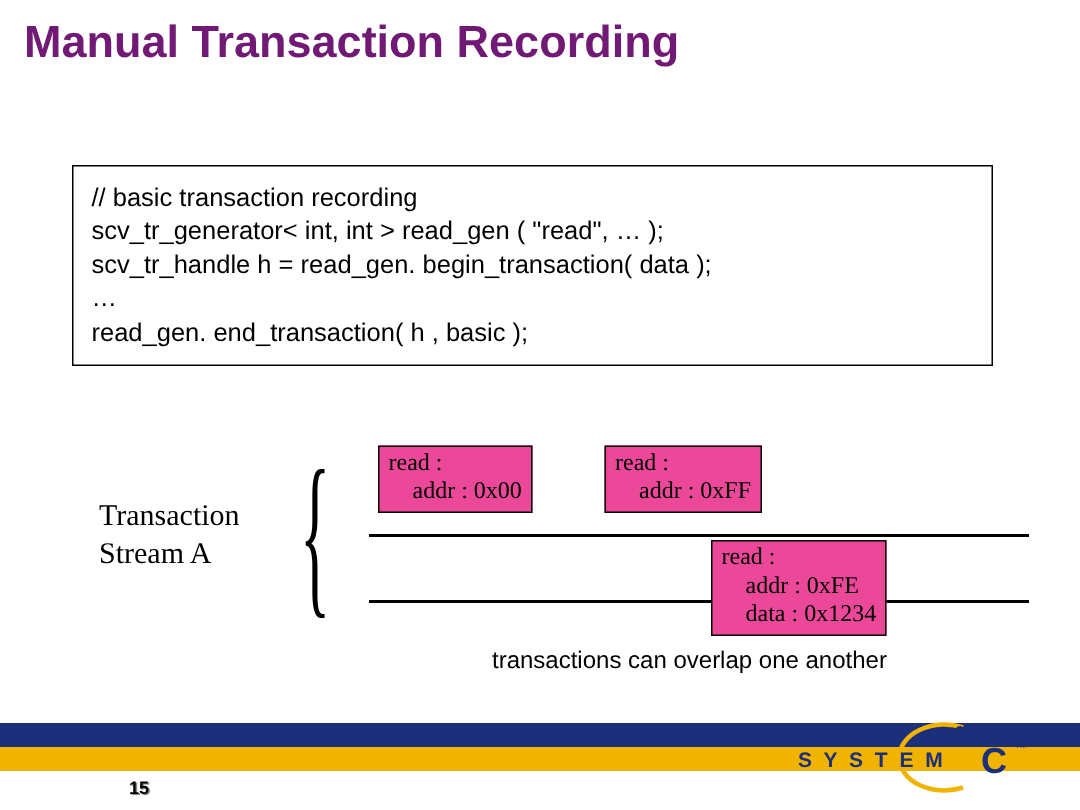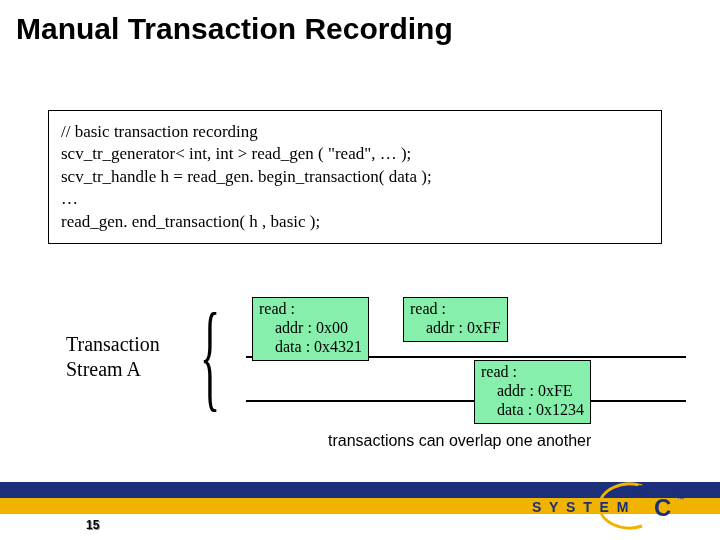--- a/index.html
+++ b/index.html
@@ -1,29 +1,29 @@
 <!DOCTYPE html>
 <html><head>
 <meta charset="utf-8">
 <style>
   * { margin: 0; padding: 0; box-sizing: border-box; }
   html, body { width: 720px; height: 540px; font-family: Arial, Helvetica, sans-serif; background: #fff; overflow: hidden; }
   .slide { position: relative; width: 720px; height: 540px; }
-  .title { position: absolute; left: 16px; top: 12px; font-size: 30px; font-weight: bold; color: #000000; }
-  .codebox { position: absolute; left: 48px; top: 110px; width: 614px; border: 1.5px solid #000; padding: 10px 12px; font-size: 17px; line-height: 1.32; color: #000; font-family: Liberation Serif, serif; }
+  .title { position: absolute; left: 16px; top: 12px; font-size: 30px; font-weight: bold; color: #701a75; }
+  .codebox { position: absolute; left: 48px; top: 110px; width: 614px; border: 1.5px solid #000; padding: 10px 12px; font-size: 17px; line-height: 1.32; color: #000; font-family: Liberation Sans, sans-serif; }
   .codebox .line { white-space: pre; }
 
   .streamlabel { position: absolute; left: 66px; top: 332px; font-size: 20px; line-height: 1.25; font-family: Liberation Serif, serif; }
   .brace { position: absolute; left: 200px; top: 296px; font-size: 120px; line-height: 1; font-family: "Times New Roman", Times, serif; transform: scaleX(0.35); transform-origin: left center; color: #000; }
 
   .timeline { position: absolute; left: 246px; height: 2px; background: #000; }
   .tl1 { top: 356px; width: 440px; }
   .tl2 { top: 400px; width: 440px; }
 
-  .txn { position: absolute; border: 1.5px solid #000; background: #86efac; font-family: "Times New Roman", Times, serif; font-size: 16px; line-height: 1.18; padding: 2px 6px 3px 6px; }
+  .txn { position: absolute; border: 1.5px solid #000; background: #ec4899; font-family: "Times New Roman", Times, serif; font-size: 16px; line-height: 1.18; padding: 2px 6px 3px 6px; }
   .txn .hdr { }
   .txn .row { padding-left: 16px; white-space: pre; }
   .txn1 { left: 252px; top: 297px; }
   .txn2 { left: 403px; top: 297px; }
   .txn3 { left: 474px; top: 360px; }
 
   .caption { position: absolute; left: 328px; top: 432px; font-size: 16px; color: #000; }
 
   .footer { position: absolute; left: 0; bottom: 0; width: 720px; height: 58px; }
   .stripe-navy { position: absolute; left: 0; right: 0; top: 0; height: 16px; background: #1b2f7a; }
@@ -51,21 +51,20 @@
     <div>Stream A</div>
   </div>
   <div class="brace">{</div>
 
   <div class="timeline tl1"></div>
   <div class="timeline tl2"></div>
 
   <div class="txn txn1">
     <div class="hdr">read :</div>
     <div class="row">addr : 0x00</div>
-    <div class="row">data : 0x4321</div>
   </div>
   <div class="txn txn2">
     <div class="hdr">read :</div>
     <div class="row">addr : 0xFF</div>
   </div>
   <div class="txn txn3">
     <div class="hdr">read :</div>
     <div class="row">addr : 0xFE</div>
     <div class="row">data : 0x1234</div>
   </div>

